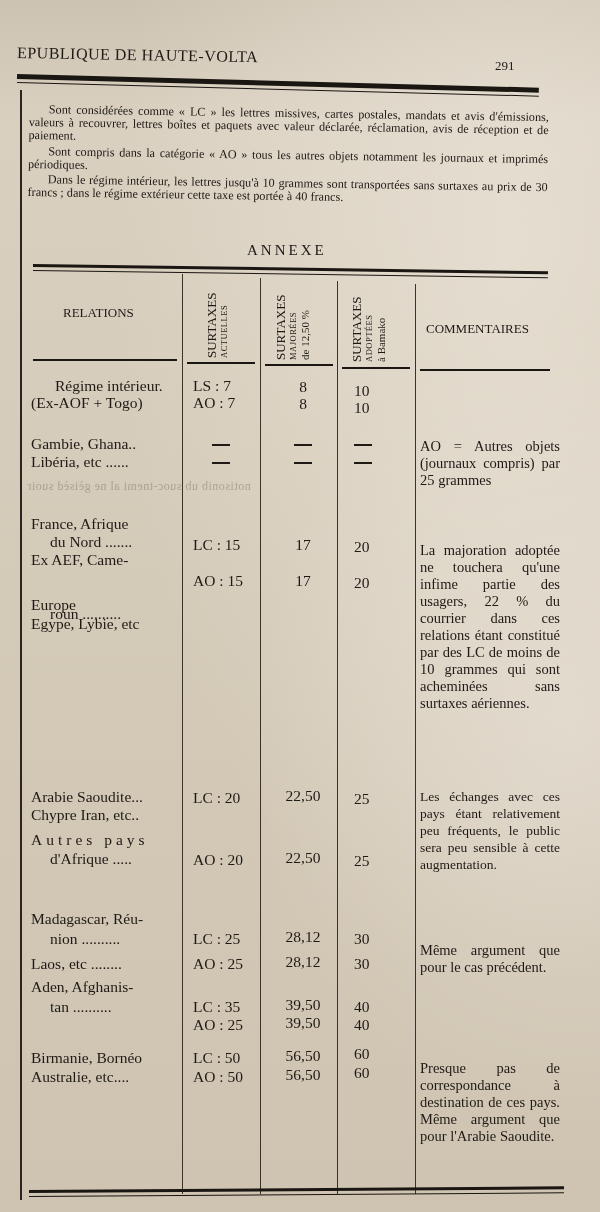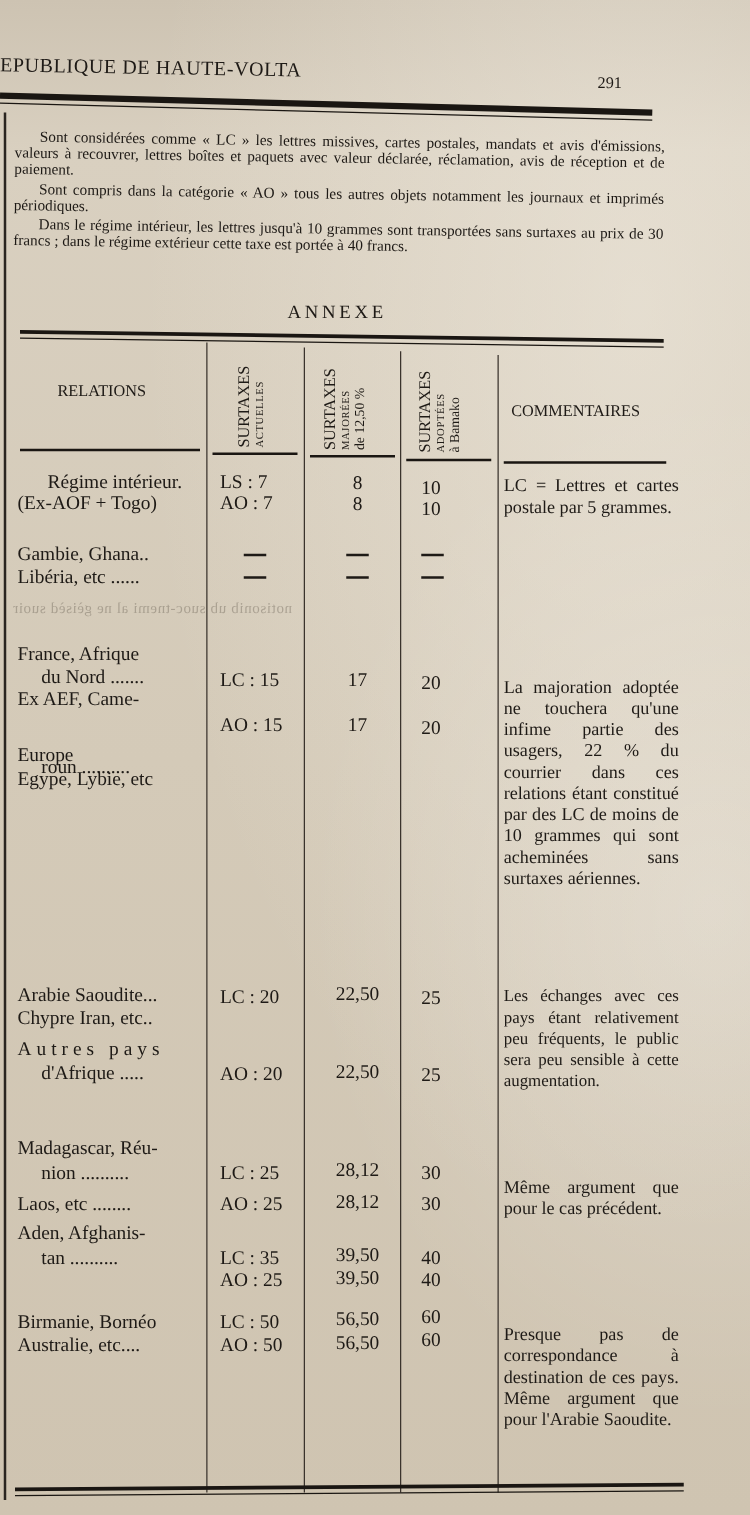--- a/index.html
+++ b/index.html
@@ -6,21 +6,21 @@
   body {
     width: 600px; height: 1212px; overflow: hidden; position: relative;
     background: #d6cdbd;
     background-image:
       radial-gradient(ellipse at 85% 20%, rgba(245,240,230,0.45), rgba(0,0,0,0) 55%),
       radial-gradient(ellipse at 95% 60%, rgba(255,255,255,0.25), rgba(0,0,0,0) 40%),
       linear-gradient(180deg, #cdc3b2 0%, #d9d0c0 10%, #d4cab8 50%, #cfc4b1 100%);
     font-family: "Liberation Serif", "DejaVu Serif", serif;
     color: #1e1a16;
   }
-  .page { position: absolute; left: 0; top: 0; width: 480px; height: 1212px; text-decoration: underline; }
+  .page { position: absolute; left: 17px; top: 0; width: 480px; height: 1212px; text-decoration: underline; }
   .running-head {
     position: absolute; left: 0; top: 44px;
     font-size: 16px; letter-spacing: 0.5px;
     transform: rotate(1deg); transform-origin: left center;
   }
   .page-number { position: absolute; left: 478px; top: 58px; font-size: 13px; }
   .rule-thick {
     position: absolute; left: 0; height: 5px; background: #1a1612;
     transform-origin: left center;
   }
@@ -193,21 +193,21 @@
 
   <div class="cell rel" style="top:1049px;">Birmanie, Bornéo</div>
   <div class="cell rel" style="top:1068px;">Australie, etc....</div>
   <div class="cell act" style="top:1049px;">LC : 50</div>
   <div class="cell act" style="top:1068px;">AO : 50</div>
   <div class="cell maj" style="top:1047px;">56,50</div>
   <div class="cell maj" style="top:1066px;">56,50</div>
   <div class="cell adp" style="top:1045px;">60</div>
   <div class="cell adp" style="top:1064px;">60</div>
 
-  <div class="comment" style="top:381px;">LC = Lettres et cartes postale par 5 grammes.</div>
+  <div class="comment" style="top:438px;">AO = Autres objets (journaux compris) par 25 grammes</div>
   <div class="comment" style="top:542px;">La majoration adoptée ne touchera qu'une infime partie des usagers, 22 % du courrier dans ces relations étant constitué par des LC de moins de 10 grammes qui sont acheminées sans surtaxes aériennes.</div>
   <div class="comment narrow" style="top:788px;">Les échanges avec ces pays étant relativement peu fréquents, le public sera peu sensible à cette augmentation.</div>
   <div class="comment" style="top:942px;">Même argument que pour le cas précédent.</div>
   <div class="comment" style="top:1060px;">Presque pas de correspondance à destination de ces pays. Même argument que pour l'Arabie Saoudite.</div>
 
   <div class="rule-thick" style="left:12px;top:1190px;width:535px;height:3px;transform:rotate(-0.4deg);"></div>
   <div class="rule-thin" style="left:12px;top:1196px;width:535px;transform:rotate(-0.4deg);"></div>
 
 </div>
 

